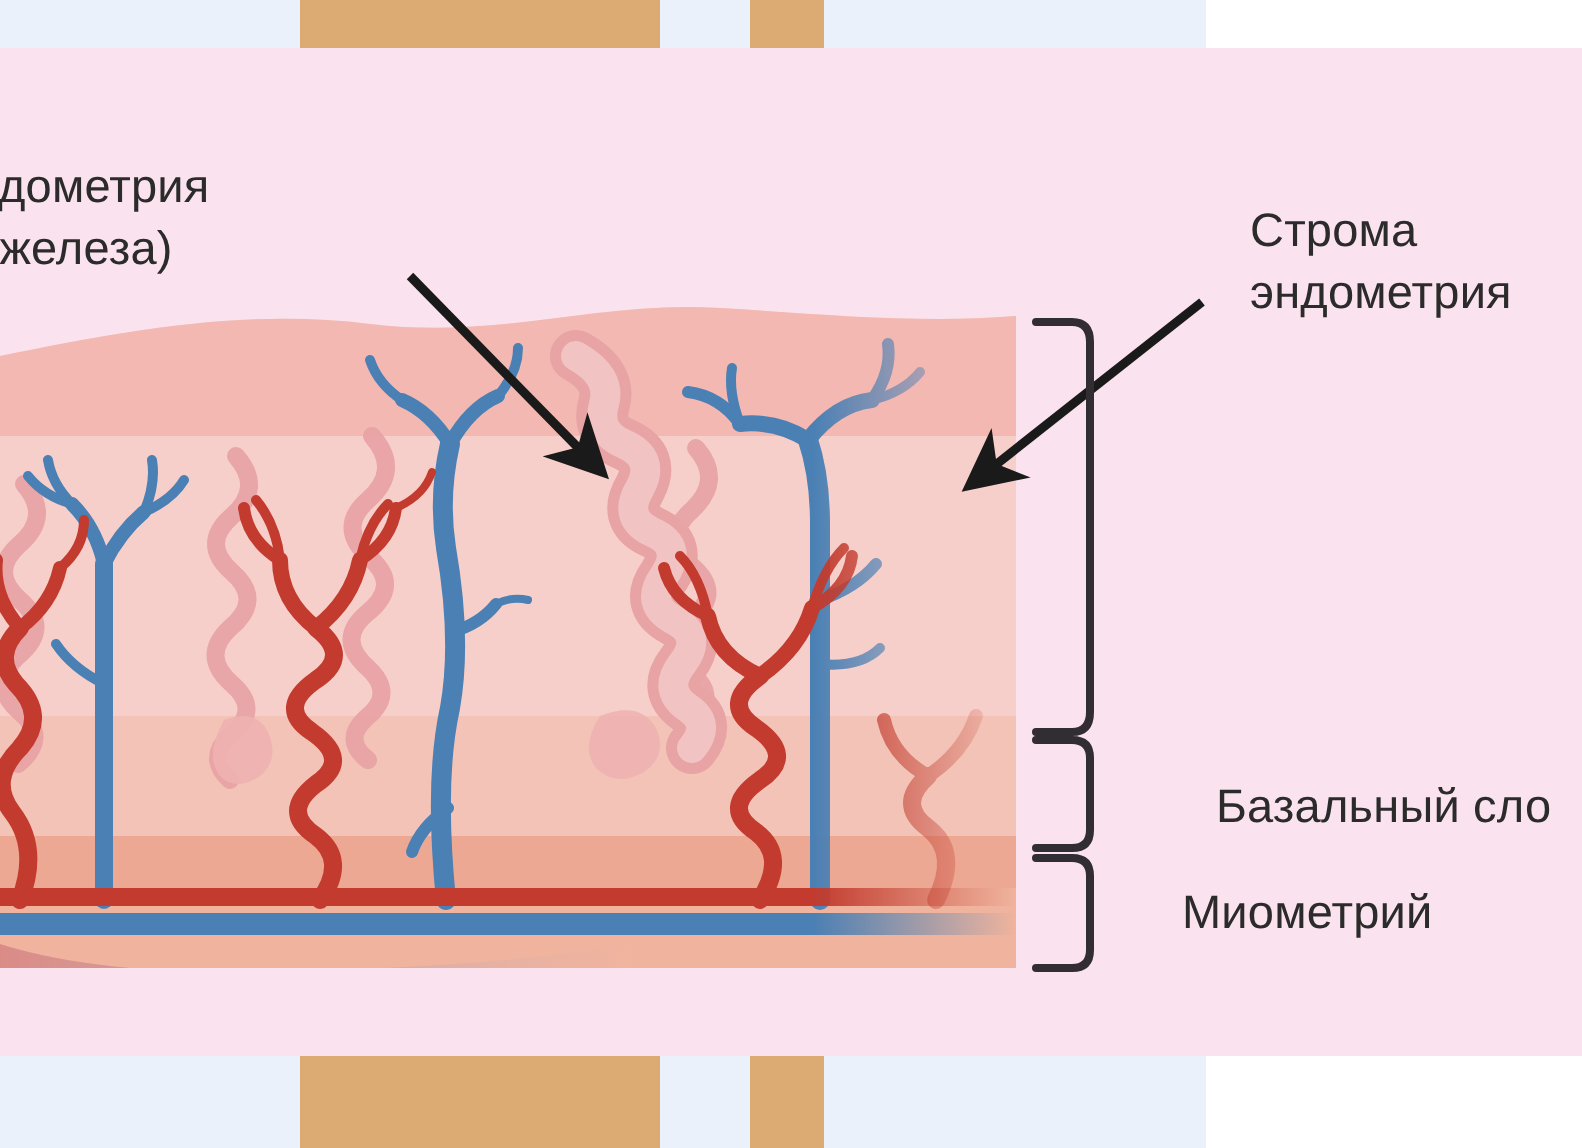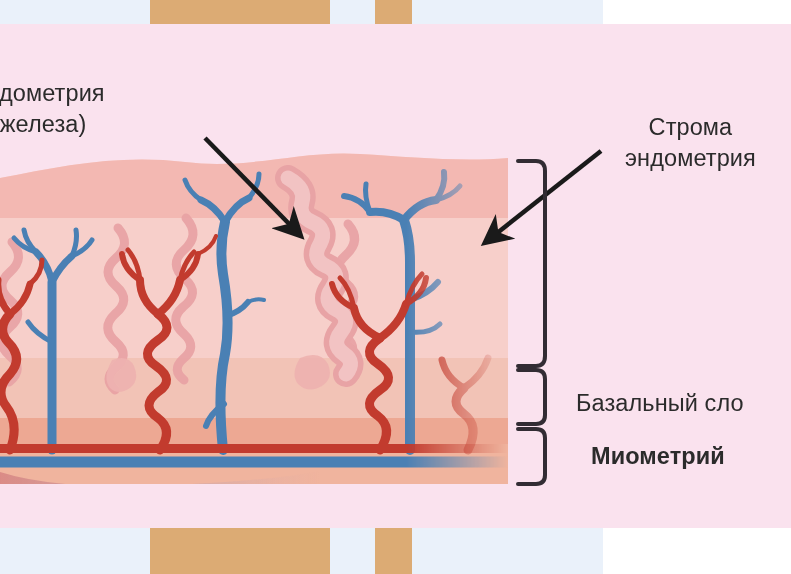--- a/index.html
+++ b/index.html
@@ -26,24 +26,24 @@
   .tissue{position:absolute;left:0;top:132px;width:508px;height:352px;}
   .tissue svg{display:block;}
 
   
   .label{
     position:absolute;color:#2b2b2b;
     font-size:23.5px;line-height:31px;
     letter-spacing:.1px;white-space:pre;
   }
   #lbl-gland{left:-46px;top:78px;}
-  #lbl-stroma{left:625px;top:112px;text-align:center;}
+  #lbl-stroma{left:625px;top:100px;}
   #lbl-func{left:567px;top:230px;}
-  #lbl-basal{left:576px;top:388px;}
-  #lbl-myo{left:591px;top:441px;font-weight:bold;}
+  #lbl-basal{left:608px;top:388px;}
+  #lbl-myo{left:591px;top:441px;}
 
   
   .overlay{position:absolute;left:0;top:0;width:791px;height:574px;pointer-events:none;}
 </style>
 </head>
 <body>
 
 <div id="stage">
 
   <div class="chrome top">

